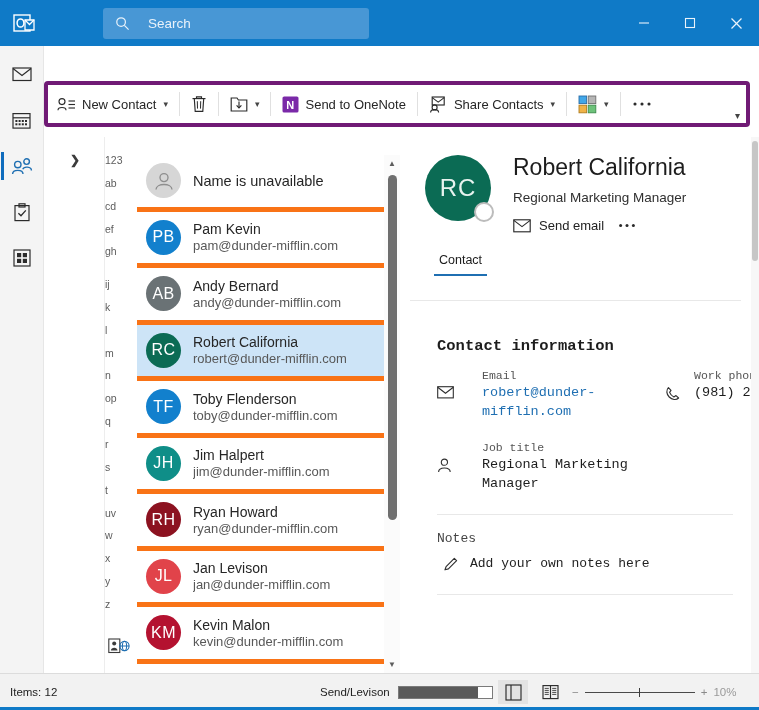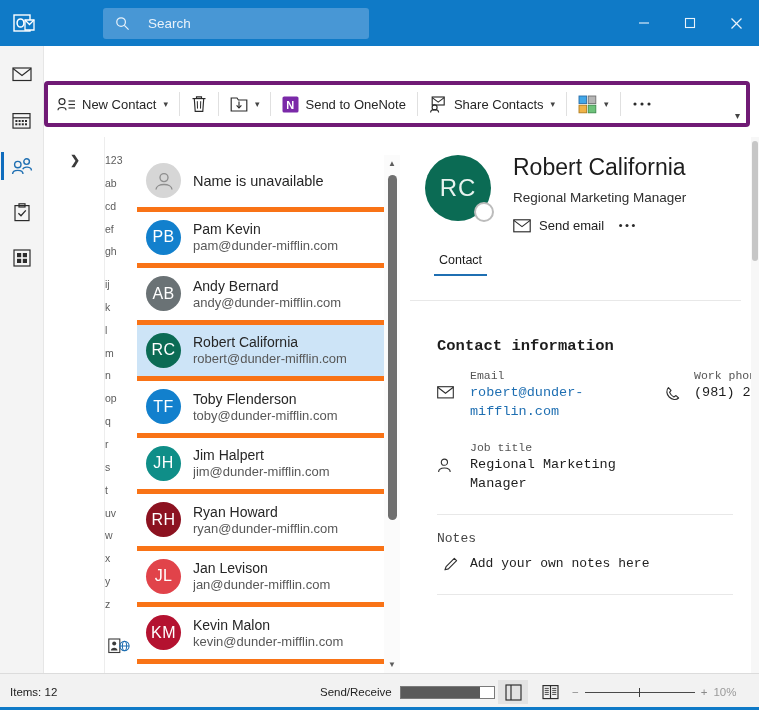--- a/index.html
+++ b/index.html
@@ -134,21 +134,21 @@
   .dtitle { font-size:13.5px; color:#303030; margin-top:10px; }
   .dactions { display:flex; align-items:center; gap:14px; margin-top:13px; }
   .dact { display:flex; align-items:center; gap:8px; font-size:13px; color:#222; }
   .dtabs { margin:20px 0 0 36px; display:flex; }
   .dtab { position:relative; font-size:12.5px; color:#1b1b1b; padding:0 2px 9px 2px; }
   .dtab.active::after { content:""; position:absolute; left:-3px; right:-3px; bottom:0; height:2.5px; background:#1f6fb2; }
   .dtabrule { position:absolute; left:410px; right:18px; top:300px; height:1px; background:#e8e8e8; }
 
   .dsec-title { font-size:15.5px; font-weight:bold; color:#1d1d1d; margin:20px 0 0 36px; }
   .dfields { position:relative; margin:14px 0 0 36px; }
-  .fieldrow { display:flex; gap:16px; margin-bottom:20px; }
+  .fieldrow { display:flex; gap:28px; margin-bottom:20px; }
   .ficon { width:17px; flex:0 0 17px; padding-top:17px; color:#2f2f2f; }
   .flabel { font-size:11.5px; color:#555; margin-bottom:2px; }
   .fval { font-size:13.5px; color:#1d1d1d; line-height:1.38; max-width:150px; }
   .fval.link { color:#1f6fb2; }
   .fcol2 { position:absolute; left:228px; top:0; display:flex; gap:12px; }
   .fcol2 .fval { white-space:nowrap; max-width:none; }
   .dnotes-rule { margin:8px 18px 0 36px; height:1px; background:#e8e8e8; }
   .dnotes-t { font-size:13px; color:#454545; margin:16px 0 0 36px; }
   .dnotes-row { display:flex; align-items:center; gap:11px; margin:10px 0 0 42px; font-size:13px; color:#222; }
   .dbot-rule { margin:22px 18px 0 36px; height:1px; background:#e8e8e8; }
@@ -538,21 +538,21 @@
     <div class="dbot-rule"></div>
   </div>
 
   <div class="dscroll">
     <div class="dscroll-thumb"></div>
   </div>
 
   <div class="status">
     <span class="st-items">Items: 12</span>
     <div class="st-sr">
-      <span>Send/Receive</span>
+      <span>Send/Levison</span>
       <div class="st-bar">
         <div class="st-fill" id="sr-fill" style="width: 85%;"></div>
       </div>
     </div>
     <div class="st-vb a">
       <svg width="17" height="17" viewBox="0 0 17 17">
         <rect x="1" y="1" width="15" height="15" fill="none" stroke="#2b2b2b" stroke-width="1.15"></rect>
         <line x1="6" y1="1" x2="6" y2="16" stroke="#2b2b2b" stroke-width="1.15"></line>
       </svg>
     </div>

